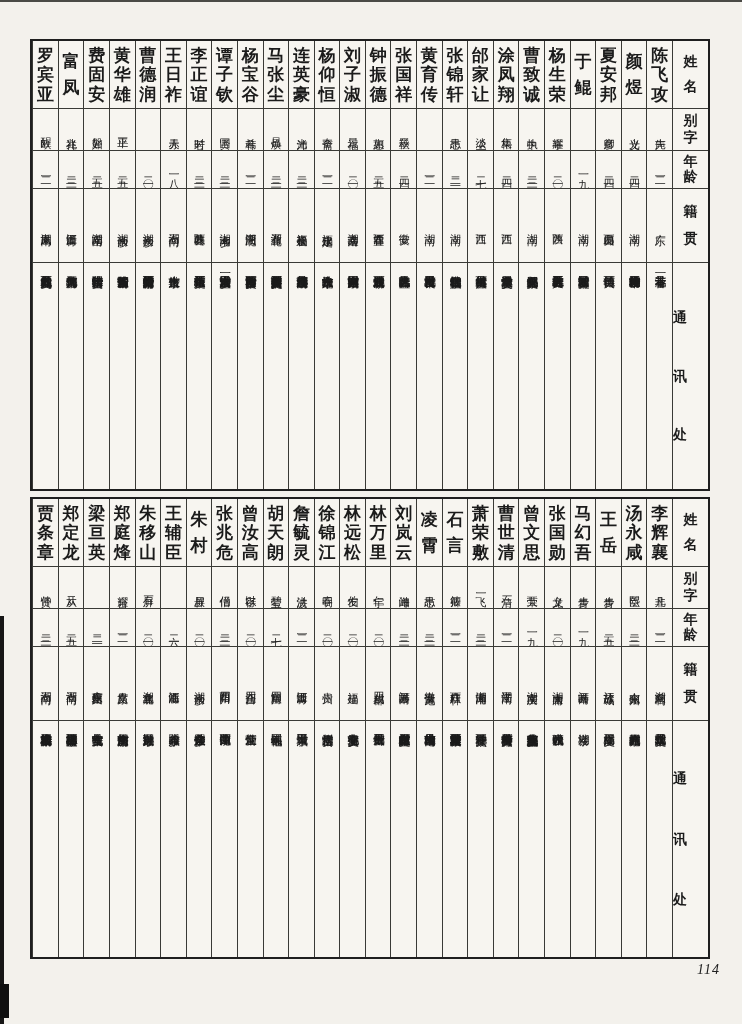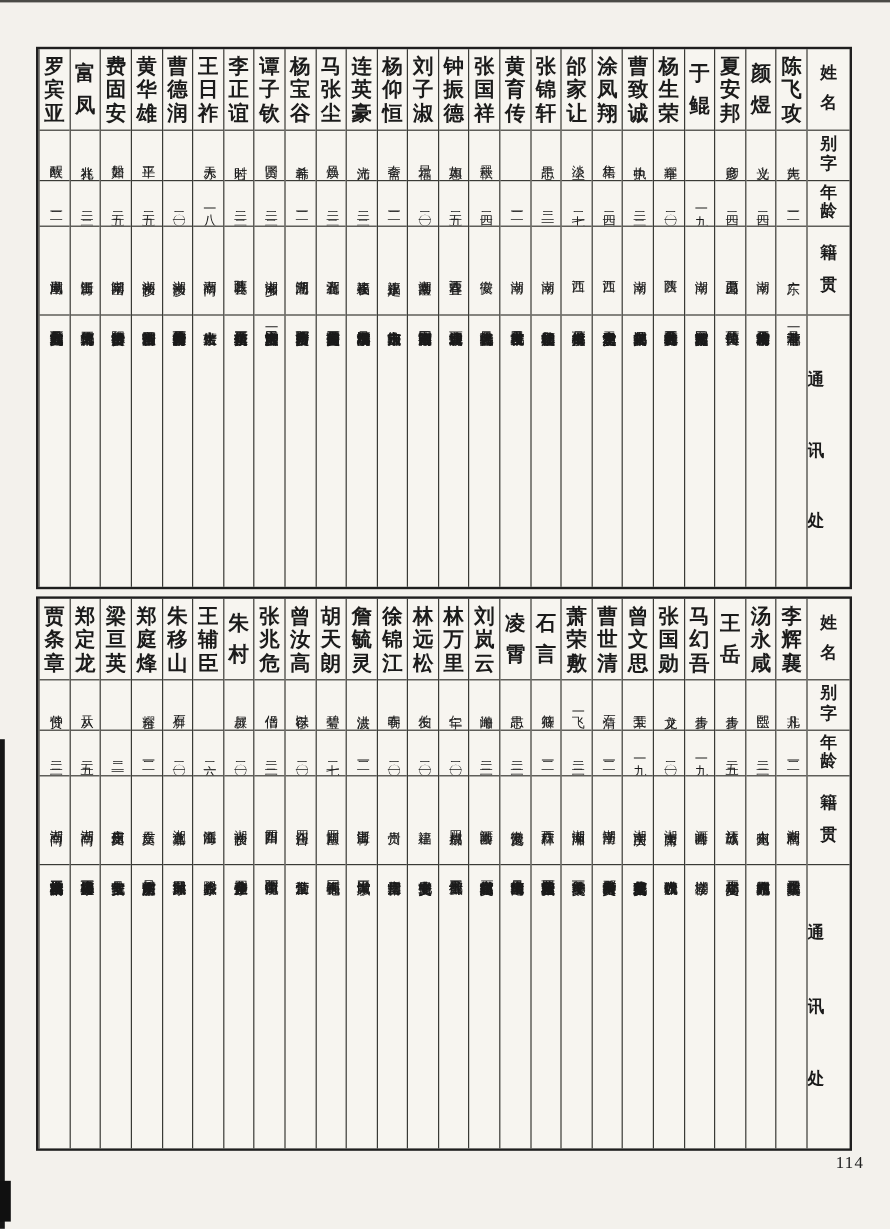--- a/index.html
+++ b/index.html
@@ -48,20 +48,21 @@
   
   .spread{flex-direction:column;justify-content:space-evenly;padding:3px 0;}
   .spread span{display:block;text-align:center;}
   .cell.name span{font-size:17px;font-weight:bold;line-height:1;}
   .hcol .cell span{font-size:14px;font-weight:bold;line-height:1;}
 
   .page-num{
     position:absolute;right:22px;bottom:46px;
     font-size:14px;letter-spacing:1px;color:#222;
     font-family:"Liberation Serif","DejaVu Serif",serif;
+    font-style:italic;
   }
 </style>
 </head>
 <body>
 
 <div class="scan-top"></div>
 <div class="scan-left"></div>
 <div class="scan-blob"></div>
 
 <div id="table-top" class="dtable">

